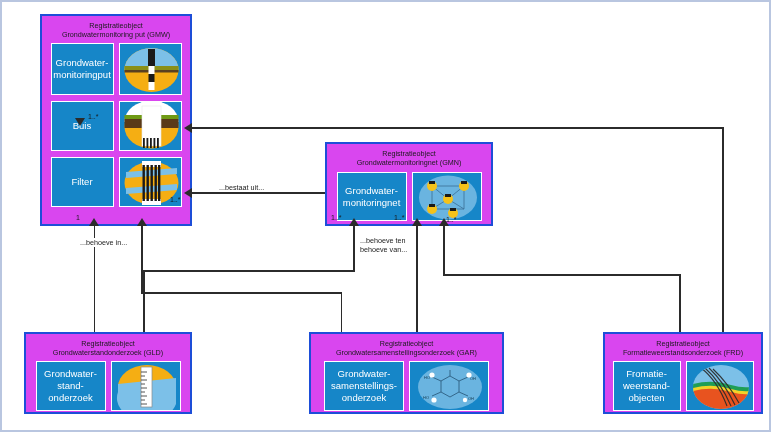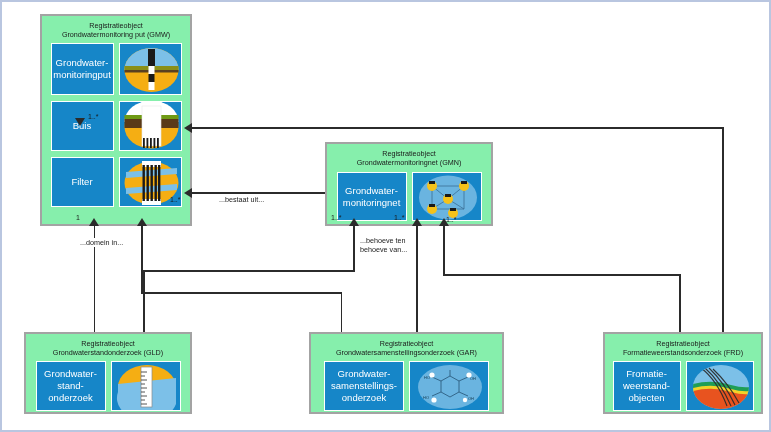--- a/index.html
+++ b/index.html
@@ -26,22 +26,22 @@
     font-size:14.5px;
     line-height:21px;
     color:#1270b8;
     letter-spacing:.1px;
   }
 
   
   .ro{
     position:absolute;
     box-sizing:border-box;
-    border:2px solid #a3a3a3;
-    background:#86efac;
+    border:2px solid #1d4ed8;
+    background:#d946ef;
     z-index:5;
   }
   .ro-title{
     text-align:center;
     font-size:7.2px;
     line-height:9px;
     color:#1a1a1a;
     padding-top:5px;
     white-space:pre-line;
   }
@@ -152,22 +152,22 @@
   <div class="ln lnv" style="left:677.4px;top:272px;height:58px;"></div>
   <div class="arrow arr-up" style="left:436.5px;top:216px;"></div>
 
   <div class="mult" style="left:86px;top:111px;">1..*</div>
   <div class="mult" style="left:74px;top:212px;">1</div>
   <div class="mult" style="left:168px;top:194px;">1..*</div>
   <div class="mult" style="left:329px;top:212px;">1..*</div>
   <div class="mult" style="left:392px;top:212px;">1..*</div>
   <div class="mult" style="left:444px;top:214px;">1..*</div>
 
-  <div class="edgelabel" style="left:215px;top:193px;text-align:right;">...bestaat uit...</div>
-  <div class="edgelabel" style="left:76px;top:236px;">...domein in...</div>
+  <div class="edgelabel" style="left:215px;top:181px;text-align:right;">...bestaat uit...</div>
+  <div class="edgelabel" style="left:76px;top:236px;">...behoeve in...</div>
   <div class="edgelabel" style="left:356px;top:234px;">...behoeve ten
 behoeve van...</div>
 
   <div class="ro" style="left:38px;top:12px;width:152px;height:212px;">
     <div class="ro-title">Registratieobject
 Grondwatermonitoring put (GMW)</div>
 
     <div class="ro-body" style="padding-top:4px;">
       <div class="tile" style="width:63px;height:52px;">Grondwater-
 monitoringput</div>

